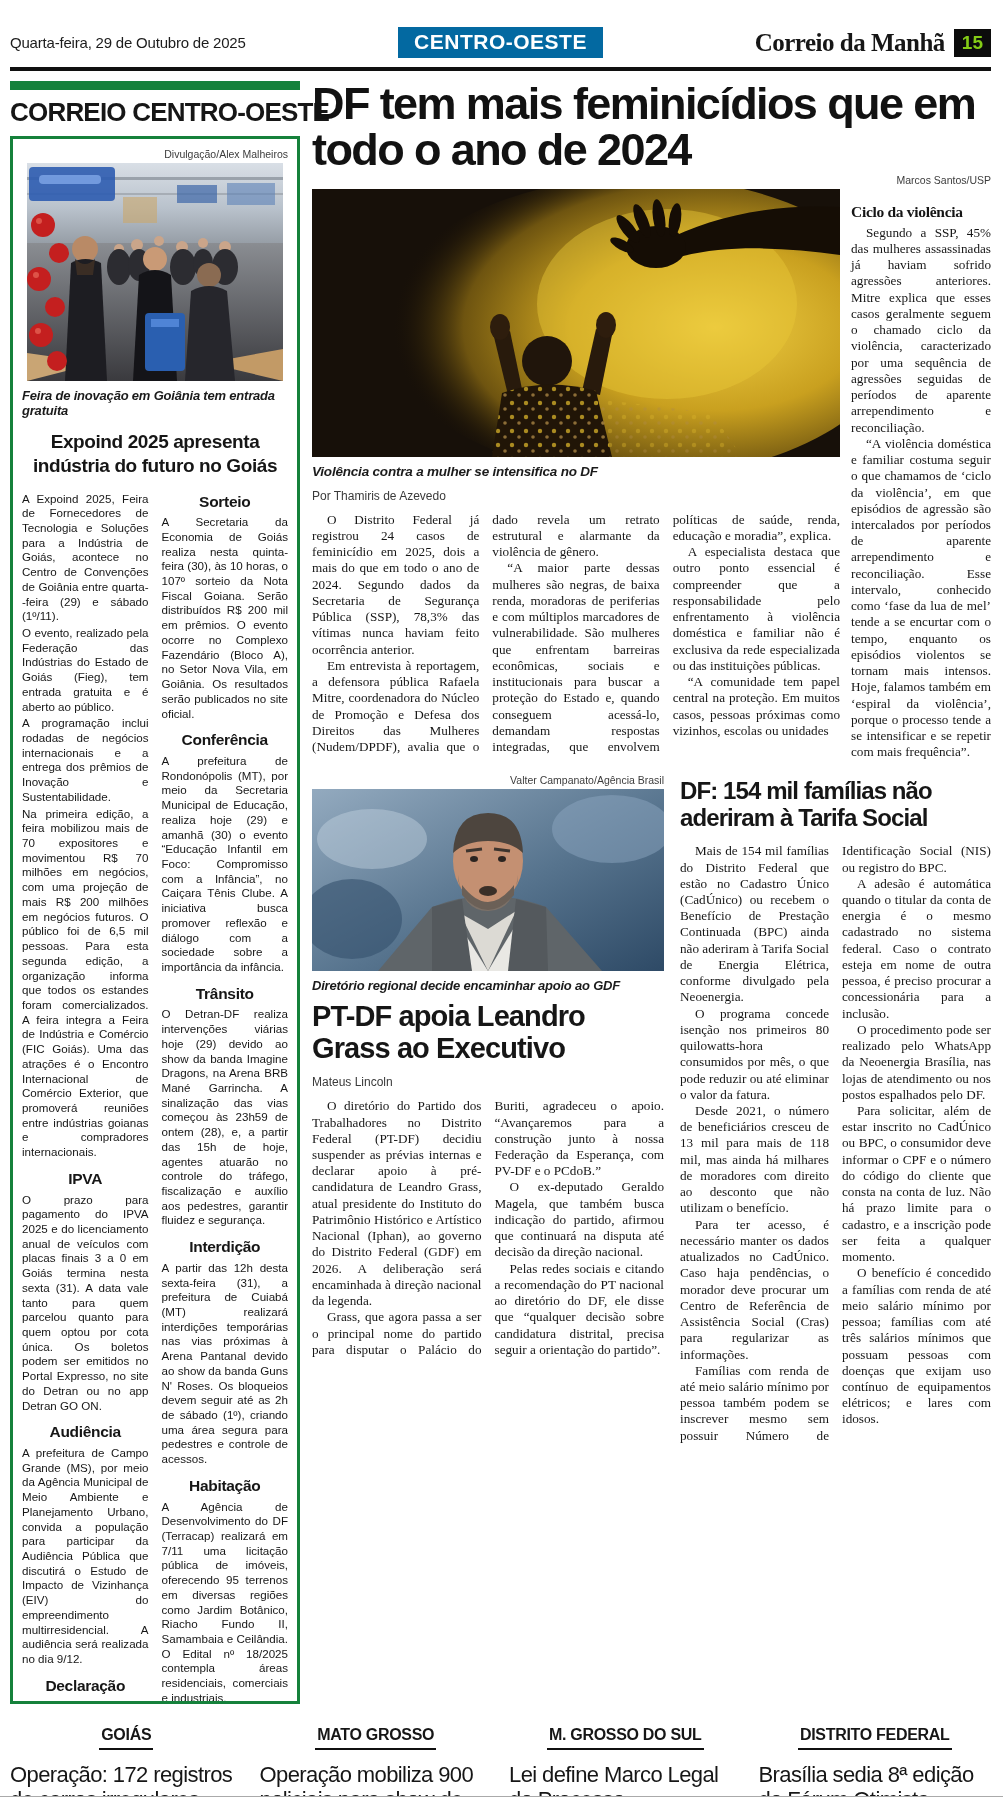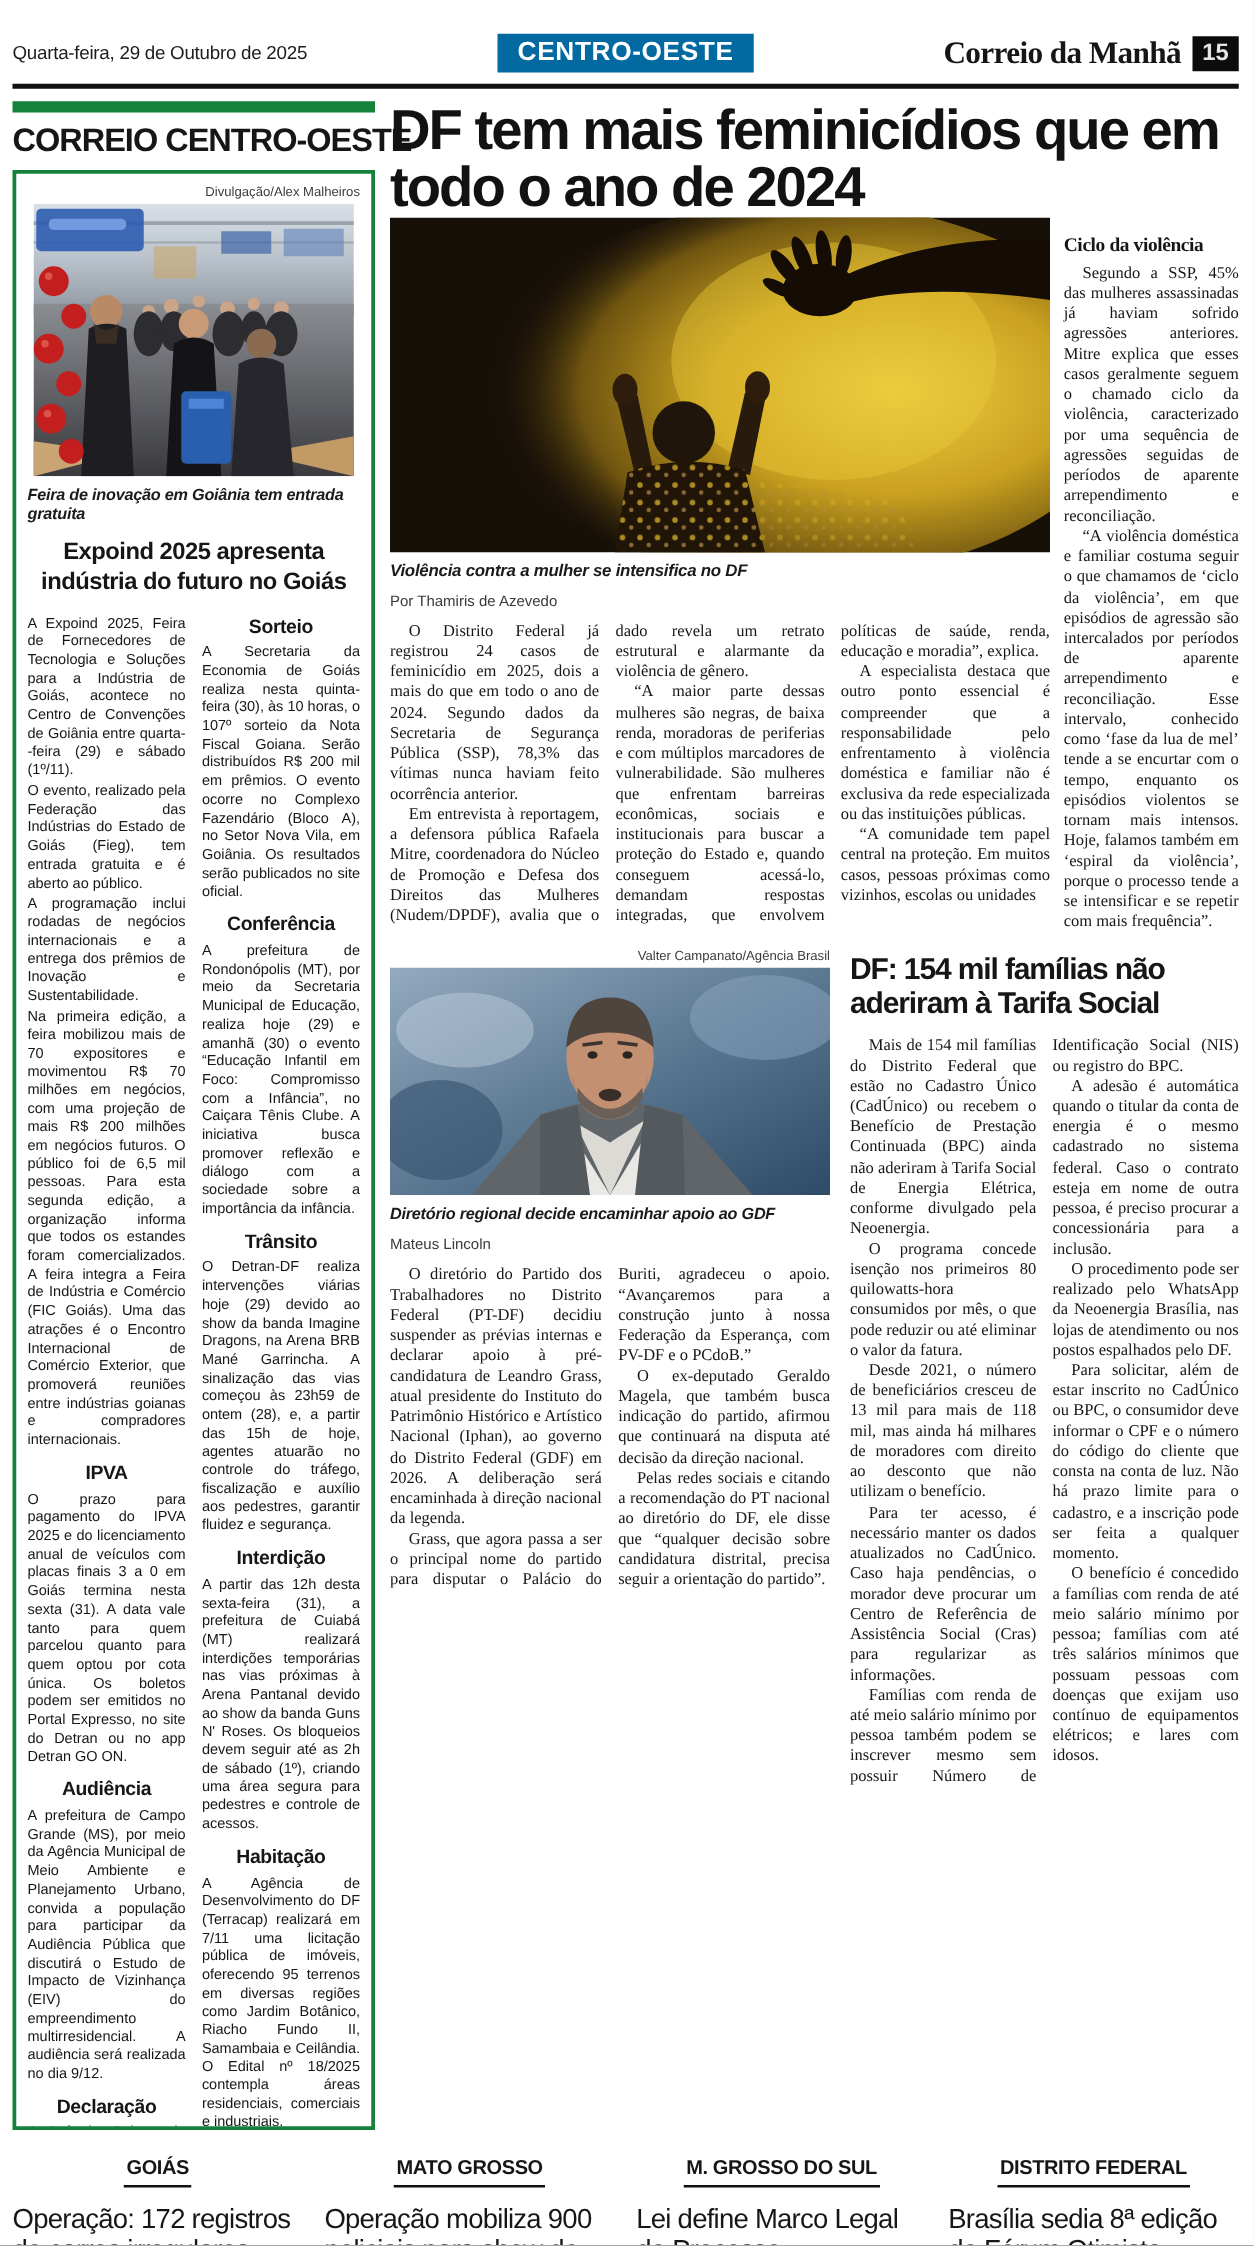--- a/index.html
+++ b/index.html
@@ -5,21 +5,21 @@
   * { margin:0; padding:0; box-sizing:border-box; }
   body { background:#e8e8e8; font-family:"Liberation Sans", sans-serif; color:#161616; }
   .page { width:1003px; height:1797px; background:#fff; margin:0 auto; padding:27px 12px 0 10px; overflow:hidden; position:relative; border-bottom:1px solid #aaa; }
 
   
   .masthead { display:flex; align-items:center; border-bottom:4px solid #101010; padding-bottom:9px; }
   .mast-date { flex:1; font-size:15px; color:#1c1c1c; letter-spacing:-0.2px; }
   .mast-section { background:#0369a1; color:#fff; font-weight:700; font-size:21px; letter-spacing:0.5px; padding:3px 16px 4px; }
   .mast-right { flex:1; display:flex; justify-content:flex-end; align-items:center; gap:9px; }
   .mast-logo { font-family:"Liberation Serif", serif; font-weight:700; font-size:25px; letter-spacing:-0.5px; }
-  .mast-page { background:#0c0c0c; color:#e5e5e5; font-weight:700; font-size:19px; padding:3px 8px; }
+  .mast-page { background:#0c0c0c; color:#84cc16; font-weight:700; font-size:19px; padding:3px 8px; }
 
   .content { display:flex; gap:12px; margin-top:10px; }
 
   
   .aside { width:290px; flex:0 0 290px; }
   .green-bar { height:9px; background:#15813b; }
   .aside-title { font-size:26px; font-weight:800; letter-spacing:-0.8px; text-align:center; margin:7px 0 8px; white-space:nowrap; }
   .green-box { border:3px solid #15813b; padding:9px 9px 6px; height:1568px; overflow:hidden; }
   .credit { font-size:10.5px; color:#3c3c3c; text-align:right; margin-bottom:3px; }
   .photo-frame { width:100%; overflow:hidden; display:block; }
@@ -198,20 +198,21 @@
             
               
             </div>
         </div>
       </div>
     </aside>
 
     <main class="main">
 
       <h1 class="main-hl">DF tem mais feminicídios que em todo o ano de 2024</h1>
+      <div class="credit">Marcos Santos/USP</div>
 
       <div class="feature">
         <div class="feat-left">
           <svg class="photo-frame" width="528" height="268" viewBox="0 0 528 268">
             <defs>
               <radialGradient id="yglow" cx="0.64" cy="0.5" r="0.62">
                 <stop offset="0" stop-color="#efce44"></stop>
                   <stop offset="0.45" stop-color="#c9a01f"></stop>
                 <stop offset="0.78" stop-color="#6e5410"></stop>
                   <stop offset="1" stop-color="#181006" stop-opacity="0"></stop>
@@ -286,20 +287,21 @@
             <path d="M141,64 Q143,24 176,24 Q209,24 211,64 Q198,52 176,52 Q154,52 141,64 Z" fill="#4d453e"></path>
             <path d="M146,86 Q150,122 176,122 Q202,122 206,86 Q206,112 176,118 Q146,112 146,86 Z" fill="#7c7168"></path>
             <path d="M150,96 Q176,130 202,96 L202,106 Q176,136 150,106 Z" fill="#6b6057"></path>
             <ellipse cx="162" cy="70" rx="4" ry="3" fill="#2b2420"></ellipse>
             <ellipse cx="190" cy="70" rx="4" ry="3" fill="#2b2420"></ellipse>
             <path d="M154,62 L170,60" stroke="#3c342e" stroke-width="3"></path>
             <path d="M182,60 L198,62" stroke="#3c342e" stroke-width="3"></path>
             <ellipse cx="176" cy="102" rx="9" ry="5" fill="#3a2f28"></ellipse>
           </svg>
           <div class="caption">Diretório regional decide encaminhar apoio ao GDF</div>
+          <h2 class="pt-hl">PT-DF apoia Leandro Grass ao Executivo</h2>
           <div class="byline">Mateus Lincoln</div>
           <div class="serif cols-2">
             <div data-repeat="pt_article.paragraphs">
               
             <p>O diretório do Partido dos Trabalhadores no Distrito Federal (PT-DF) decidiu suspender as prévias internas e declarar apoio à pré-candidatura de Leandro Grass, atual presidente do Instituto do Patrimônio Histórico e Artístico Nacional (Iphan), ao governo do Distrito Federal (GDF) em 2026. A deliberação será encaminhada à direção nacional da legenda.</p><p>Grass, que agora passa a ser o principal nome do partido para disputar o Palácio do Buriti, agradeceu o apoio. “Avançaremos para a construção junto à nossa Federação da Esperança, com PV-DF e o PCdoB.”</p><p>O ex-deputado Geraldo Magela, que também busca indicação do partido, afirmou que continuará na disputa até decisão da direção nacional.</p><p>Pelas redes sociais e citando a recomendação do PT nacional ao diretório do DF, ele disse que “qualquer decisão sobre candidatura distrital, precisa seguir a orientação do partido”.</p></div>
           </div>
         </div>
 
         <div class="tarifa-block">
           <h2 class="tarifa-hl">DF: 154 mil famílias não aderiram à Tarifa Social</h2>

